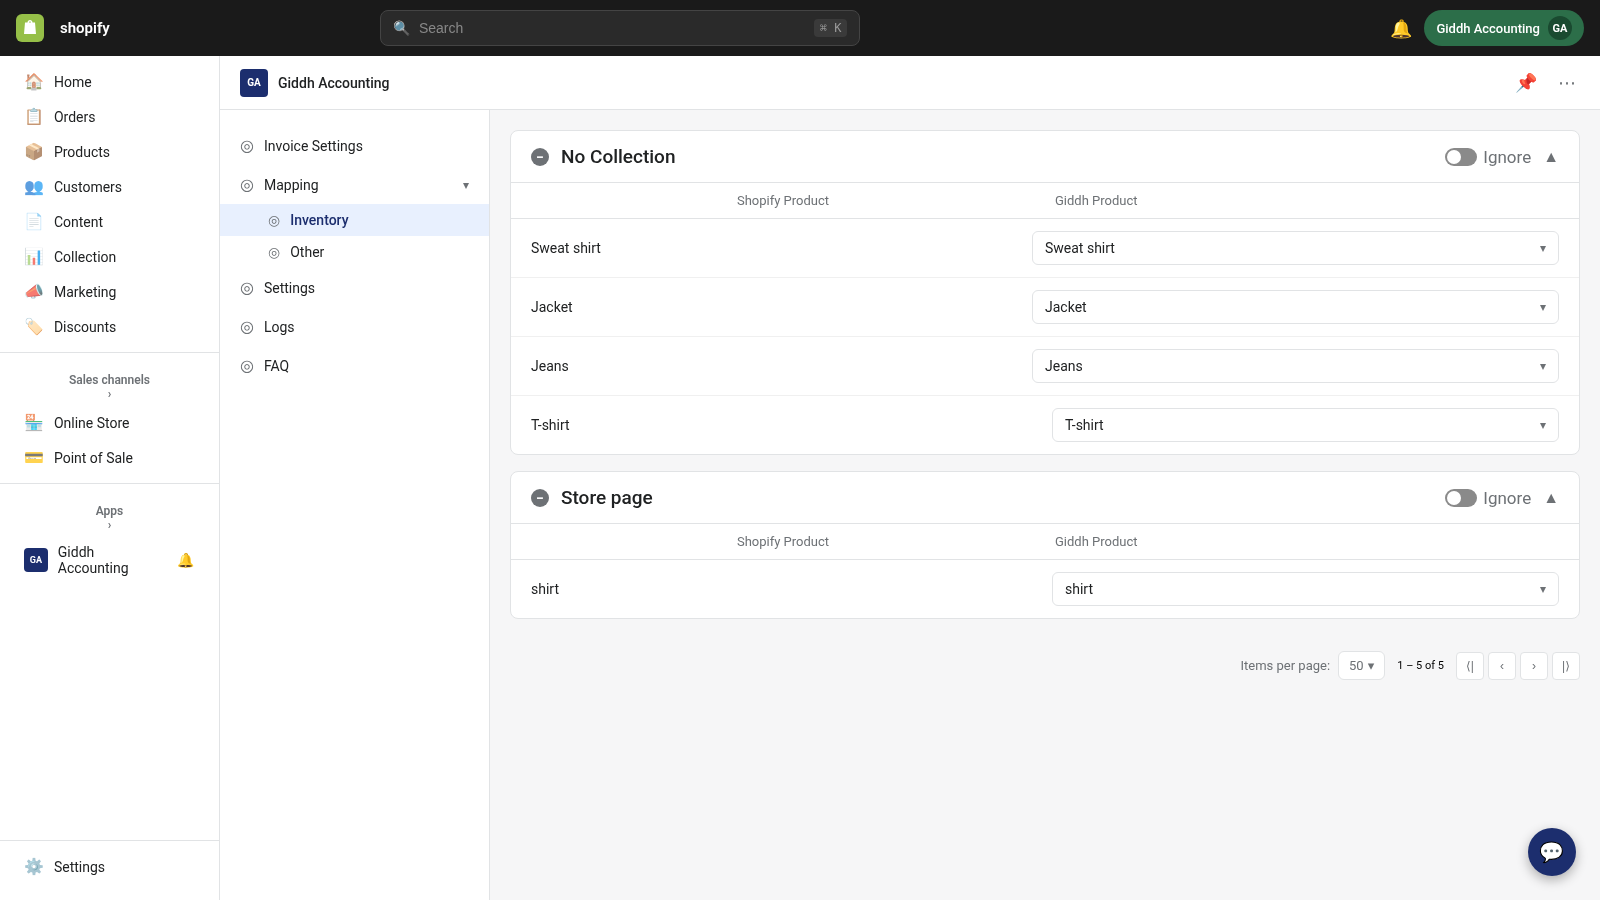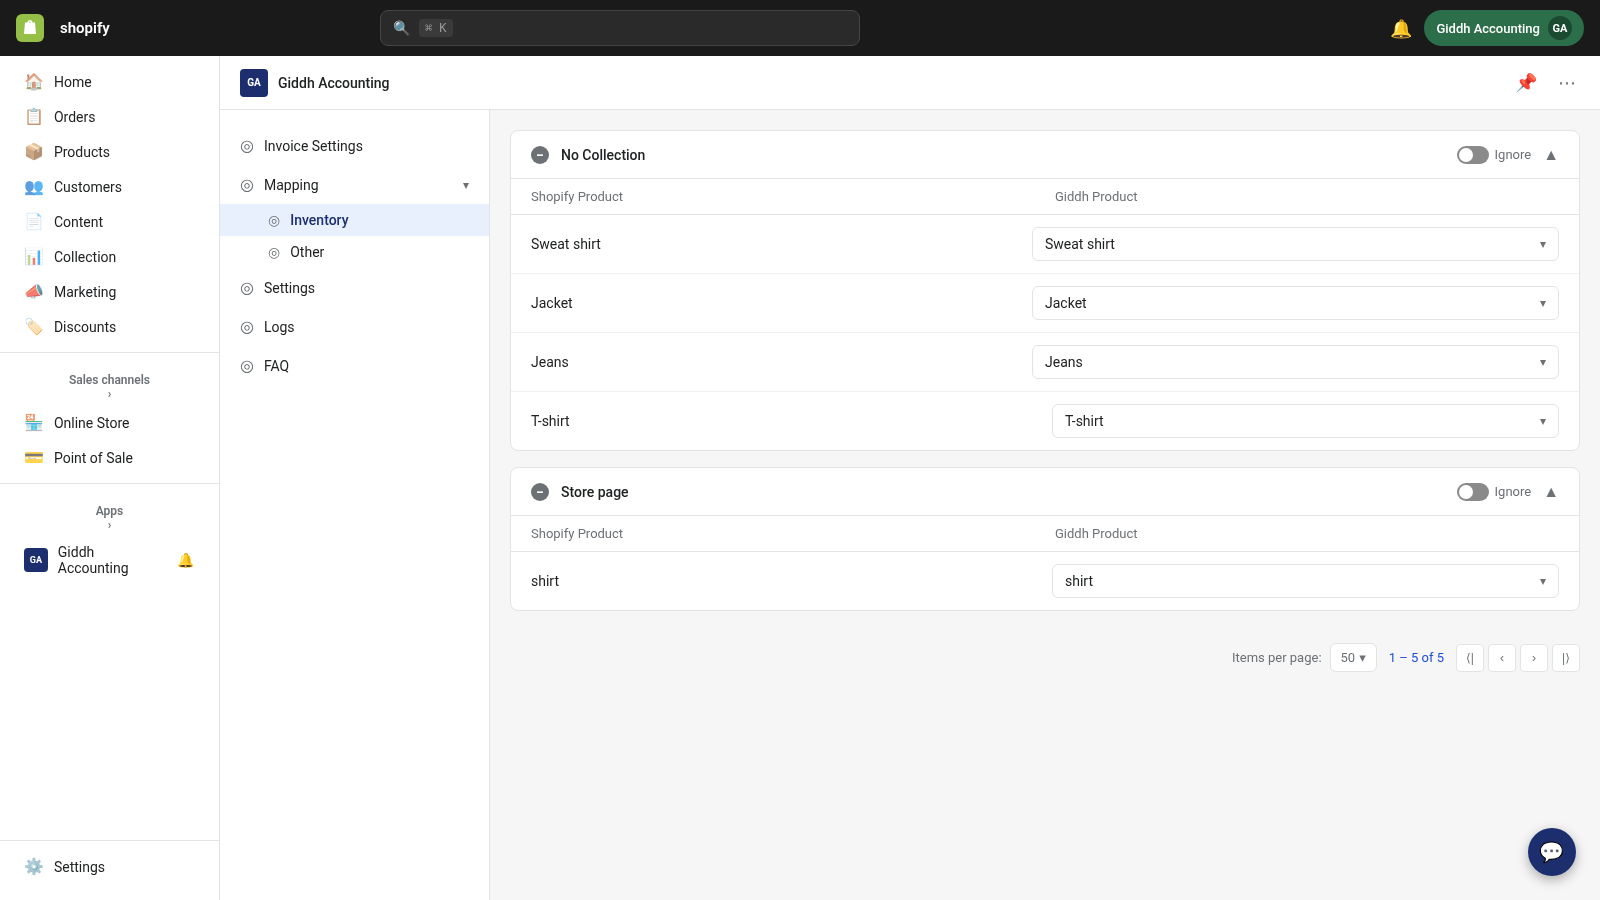--- a/index.html
+++ b/index.html
@@ -209,49 +209,49 @@
     .collection-header {
       display: flex;
       align-items: center;
       justify-content: space-between;
       padding: 14px 20px;
       border-bottom: 1px solid #e1e3e5;
     }
     .collection-header-left {
       display: flex; align-items: center; gap: 12px;
     }
-    .collection-title { font-size: 14px; font-weight: 500; }
+    .collection-title { font-size: 19px; font-weight: 500; }
     .ignore-toggle {
       display: flex; align-items: center; gap: 6px;
     }
     .toggle-circle {
       width: 32px; height: 18px; background: #8a8a8a; border-radius: 9px;
       position: relative; cursor: pointer;
     }
     .toggle-circle::after {
       content: ''; position: absolute; width: 14px; height: 14px;
       background: #fff; border-radius: 50%; top: 2px; left: 2px;
       transition: left 0.2s;
     }
-    .ignore-label { font-size: 13px; color: #6d7175; }
+    .ignore-label { font-size: 17px; color: #6d7175; }
     .collapse-btn { color: #6d7175; cursor: pointer; font-size: 16px; }
     .minus-icon {
       width: 18px; height: 18px; background: #6d7175; border-radius: 50%;
       display: flex; align-items: center; justify-content: center;
       color: #fff; font-size: 14px; font-weight: bold;
     }
 
     .column-headers {
       display: flex;
       padding: 10px 20px;
       border-bottom: 1px solid #e1e3e5;
       color: #6d7175;
       font-size: 13px;
     }
-    .col-shopify { flex: 1; }
+    .col-shopify { flex: 1; text-align: center; }
     .col-giddh { flex: 1; padding-left: 20px; }
 
     .product-row {
       display: flex;
       align-items: center;
       padding: 12px 20px;
       border-bottom: 1px solid #f0f0f0;
     }
     .product-row:last-child { border-bottom: none; gap: 40px; }
     .product-name { flex: 1; font-size: 14px; color: #202223; }
@@ -278,21 +278,21 @@
       gap: 12px;
     }
     .items-per-page {
       display: flex; align-items: center; gap: 8px; font-size: 13px; color: #6d7175;
     }
     .per-page-select {
       border: 1px solid #e1e3e5; border-radius: 6px; padding: 6px 10px;
       font-size: 13px; background: #fff; cursor: pointer;
       display: flex; align-items: center; gap: 4px;
     }
-    .page-info { font-size: 13px; color: #1d4ed8; }
+    .page-info { font-size: 11px; color: #000000; }
     .page-nav {
       display: flex; gap: 4px;
     }
     .page-nav-btn {
       width: 28px; height: 28px; border: 1px solid #e1e3e5; border-radius: 4px;
       background: #fff; cursor: pointer; display: flex; align-items: center; justify-content: center;
       color: #6d7175; font-size: 12px;
     }
 
     
@@ -315,20 +315,21 @@
   <div class="topbar-logo">
     <div class="shopify-bag">
       <svg width="16" height="16" viewBox="0 0 16 16" fill="white">
         <path d="M10.5 2.5C10.5 1.12 9.38 0 8 0S5.5 1.12 5.5 2.5H3L2 14h12L13 2.5h-2.5zM8 1.5c.55 0 1 .45 1 1H7c0-.55.45-1 1-1z"></path>
       </svg>
     </div>
     <span style="color:#fff;font-size:15px;font-weight:600;">shopify</span>
   </div>
   <div class="topbar-search">
     <span style="color:#888;">🔍</span>
+    <input type="text" placeholder="Search" style="">
     <span class="search-kbd">⌘ K</span>
   </div>
   <div class="topbar-right">
     <span class="bell-icon">🔔</span>
     <div class="user-badge">
       <span>Giddh Accounting</span>
       <div class="user-avatar">GA</div>
     </div>
   </div>
 </div>

